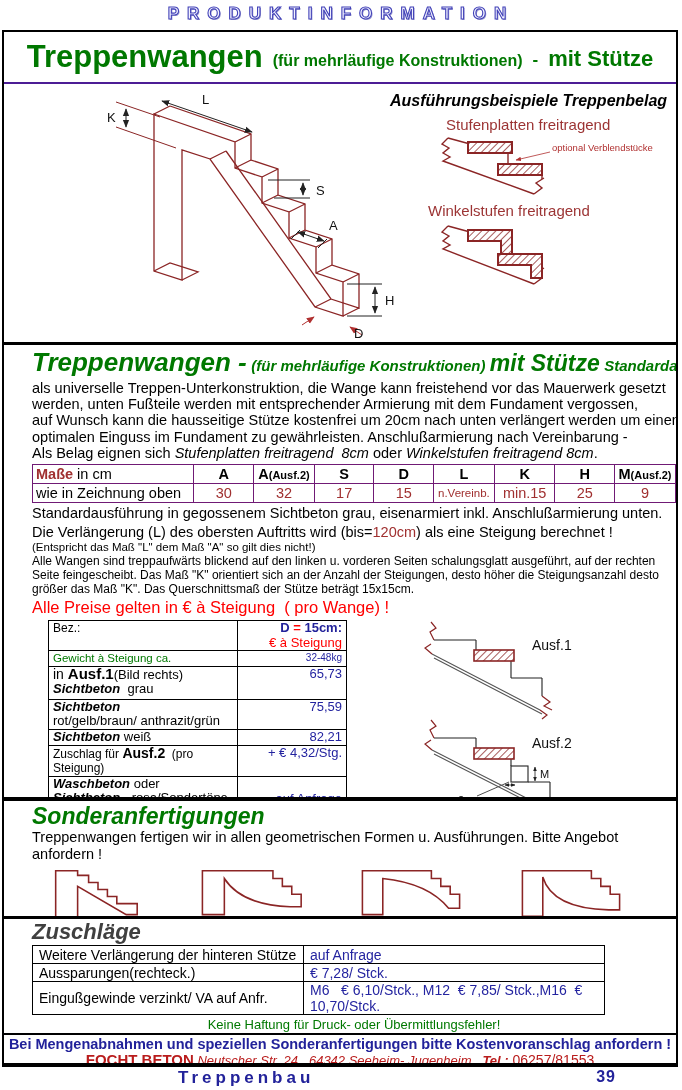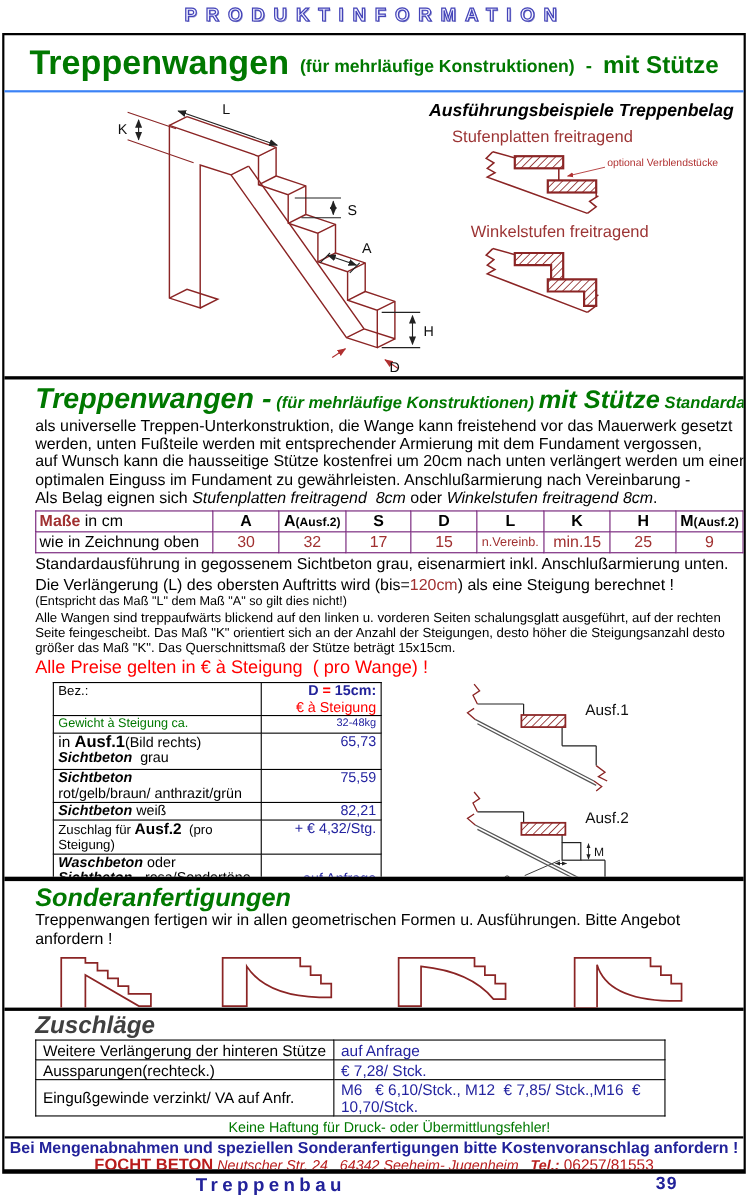--- a/index.html
+++ b/index.html
@@ -3,30 +3,30 @@
 <meta charset="utf-8">
 <style>
   html,body{margin:0;padding:0;background:#fff;}
   .page{position:relative;width:682px;height:1090px;background:#fff;overflow:hidden;
         font-family:"Liberation Sans",sans-serif;color:#000;}
   .kicker{position:absolute;top:4px;left:0;right:0;text-align:center;
           font-size:17px;font-weight:bold;letter-spacing:8px;
           color:#f2f2ff;-webkit-text-stroke:1.1px #4343b8;text-shadow:1px 1px 0 #9a9ad0;}
   .frame{position:absolute;left:2px;top:30px;width:672px;border:2px solid #000;border-bottom-width:4px;}
   
-  .titlebar{height:50px;border-bottom:2px solid #3b82f6;display:flex;align-items:center;justify-content:center;gap:10px;}
+  .titlebar{height:50px;border-bottom:2px solid #4c1d95;display:flex;align-items:center;justify-content:center;gap:10px;}
   .t-main{font-size:31px;font-weight:bold;color:#007800;}
   .t-sub{font-size:16px;font-weight:bold;color:#007800;padding-top:8px;}
   .t-dash{font-size:17px;font-weight:bold;color:#007800;padding-top:6px;}
   .t-suffix{font-size:22px;font-weight:bold;color:#007800;padding-top:4px;}
   
   .drawsec{height:258px;border-bottom:3px solid #000;position:relative;}
   .main-draw{position:absolute;left:6px;top:0;}
   .ex-heading{position:absolute;left:386px;top:8px;font-size:16px;font-weight:bold;font-style:italic;}
-  .ex-label1{position:absolute;left:407px;top:32px;color:#9c3434;font-size:15px;}
+  .ex-label1{position:absolute;left:442px;top:32px;color:#9c3434;font-size:15px;}
   .ex-svg1{position:absolute;left:398px;top:48px;}
   .ex-label2{position:absolute;left:424px;top:118px;color:#9c3434;font-size:15px;}
   .ex-svg2{position:absolute;left:398px;top:134px;}
   
   .content{position:relative;height:450px;border-bottom:4px solid #000;padding:2px 0 0 28px;overflow:hidden;}
   .sec-heading{white-space:nowrap;}
   .sh-main{font-size:26px;font-weight:bold;font-style:italic;color:#007800;}
   .sh-sub{font-size:15px;font-weight:bold;font-style:italic;color:#007800;}
   .sh-bold{font-size:23px;font-weight:bold;font-style:italic;color:#007800;}
   .sh-tail{font-size:15px;font-weight:bold;font-style:italic;color:#007800;}

